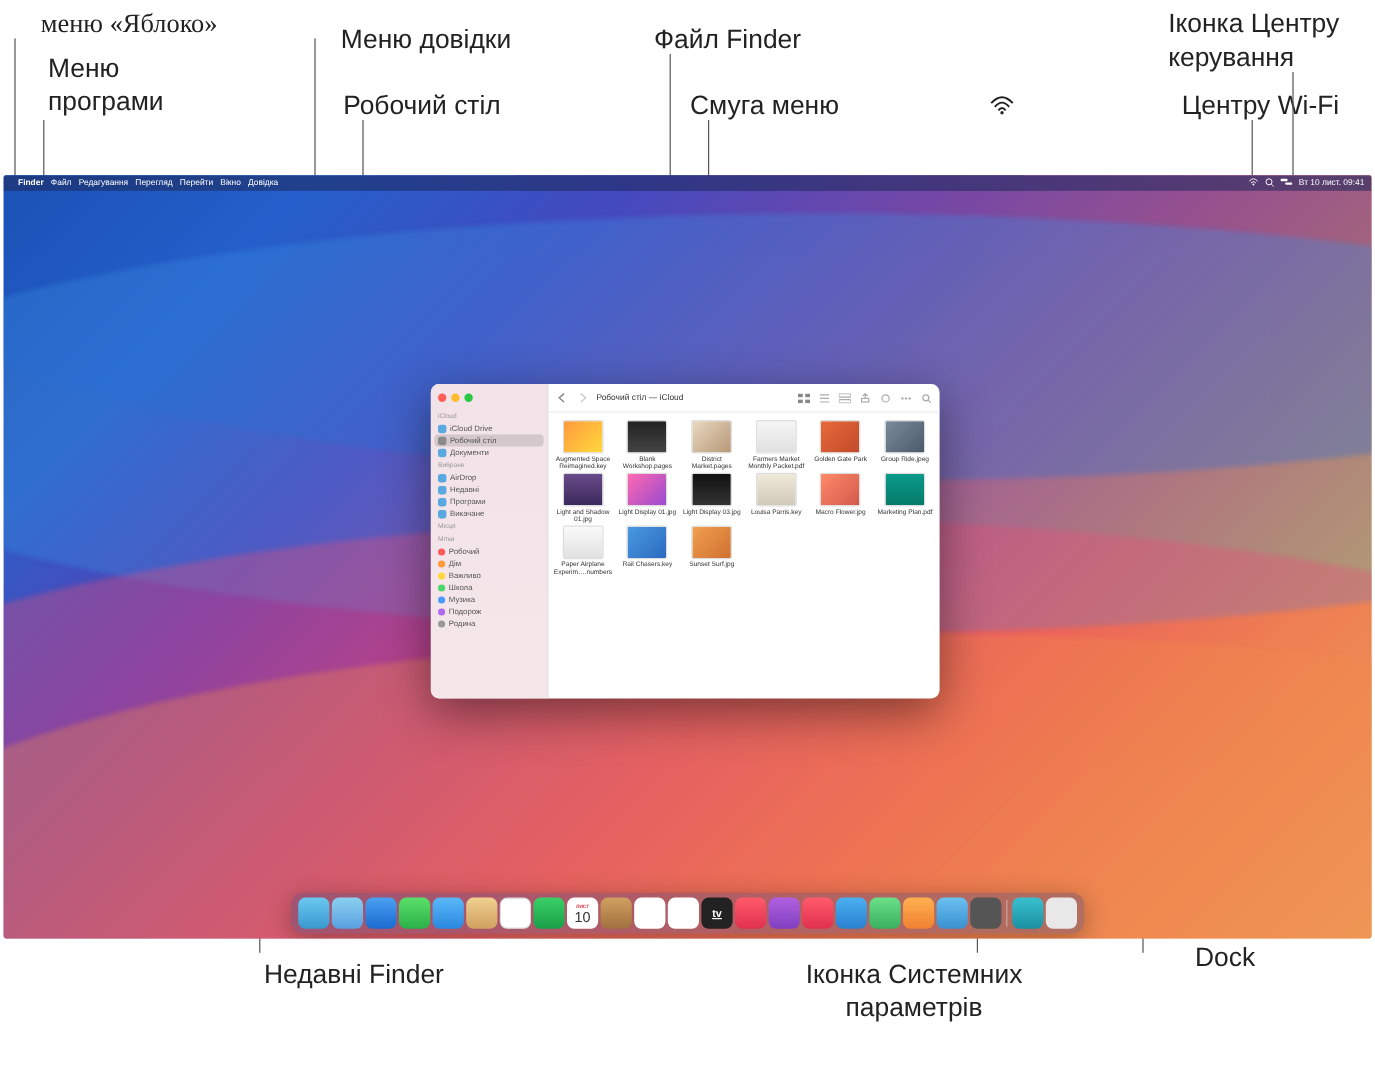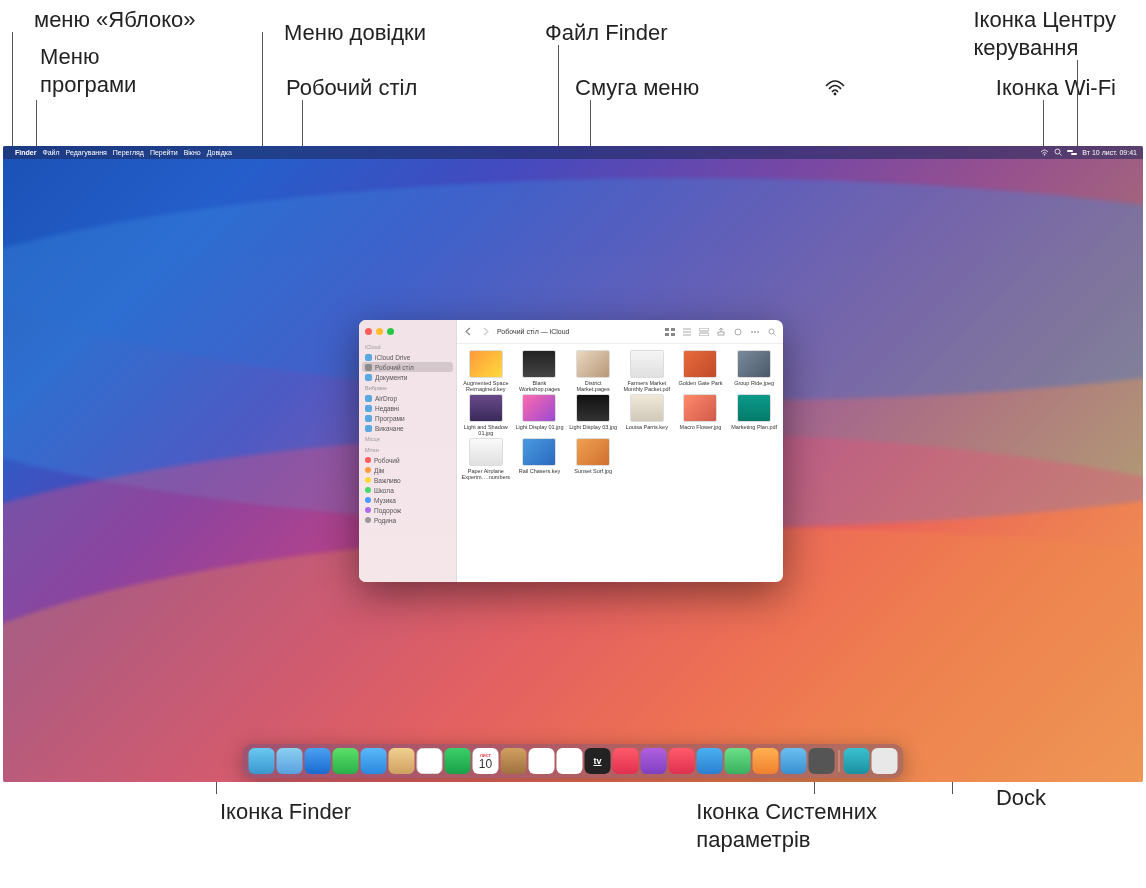--- a/index.html
+++ b/index.html
@@ -124,32 +124,32 @@
   .di18{background:linear-gradient(#6ae088,#3ab060);}
   .di19{background:linear-gradient(#ffb050,#f08030);}
   .di20{background:linear-gradient(#6ac0f0,#3a90d0);}
   .di21{background:#555;}
   .di22{background:linear-gradient(#3ac0d0,#1a90a0);}
   .di23{background:#e8e8e8;}
 </style>
 </head>
 <body>
 
-<div class="callout" style="left:34px;top:6px;">меню «Яблоко»</div>
+<div class="callout" style="left:34px;top:6px;font-family:Liberation Serif, serif;">меню «Яблоко»</div>
 <div class="callout" style="left:40px;top:43px;">Меню
 програми</div>
 <div class="callout" style="left:284px;top:19px;">Меню довідки</div>
 <div class="callout" style="left:286px;top:74px;">Робочий стіл</div>
 <div class="callout" style="left:545px;top:19px;">Файл Finder</div>
 <div class="callout" style="left:575px;top:74px;">Смуга меню</div>
 <div class="callout right" style="right:30px;top:6px;">Іконка Центру
 керування</div>
-<div class="callout right" style="right:30px;top:74px;">Іконка Wi-Fi</div>
-<div class="callout" style="left:220px;top:798px;">Іконка Finder</div>
-<div class="callout right" style="right:269px;top:798px;">Іконка Системних
+<div class="callout right" style="right:30px;top:74px;">Центру Wi-Fi</div>
+<div class="callout" style="left:220px;top:798px;">Недавні Finder</div>
+<div class="callout right" style="right:294px;top:798px;text-align:center;">Іконка Системних
 параметрів</div>
 <div class="callout" style="right:100px;top:784px;">Dock</div>
 
 <svg style="position:absolute;right:300px;top:78px;" width="22" height="18">
   <path d="M2 8 Q11 -2 20 8" stroke="#222" stroke-width="1.6" fill="none"></path>
   <path d="M5 11 Q11 4 17 11" stroke="#222" stroke-width="1.6" fill="none"></path>
   <path d="M8 14 Q11 10 14 14" stroke="#222" stroke-width="1.6" fill="none"></path>
   <circle cx="11" cy="16" r="1.4" fill="#222"></circle>
 </svg>
 

